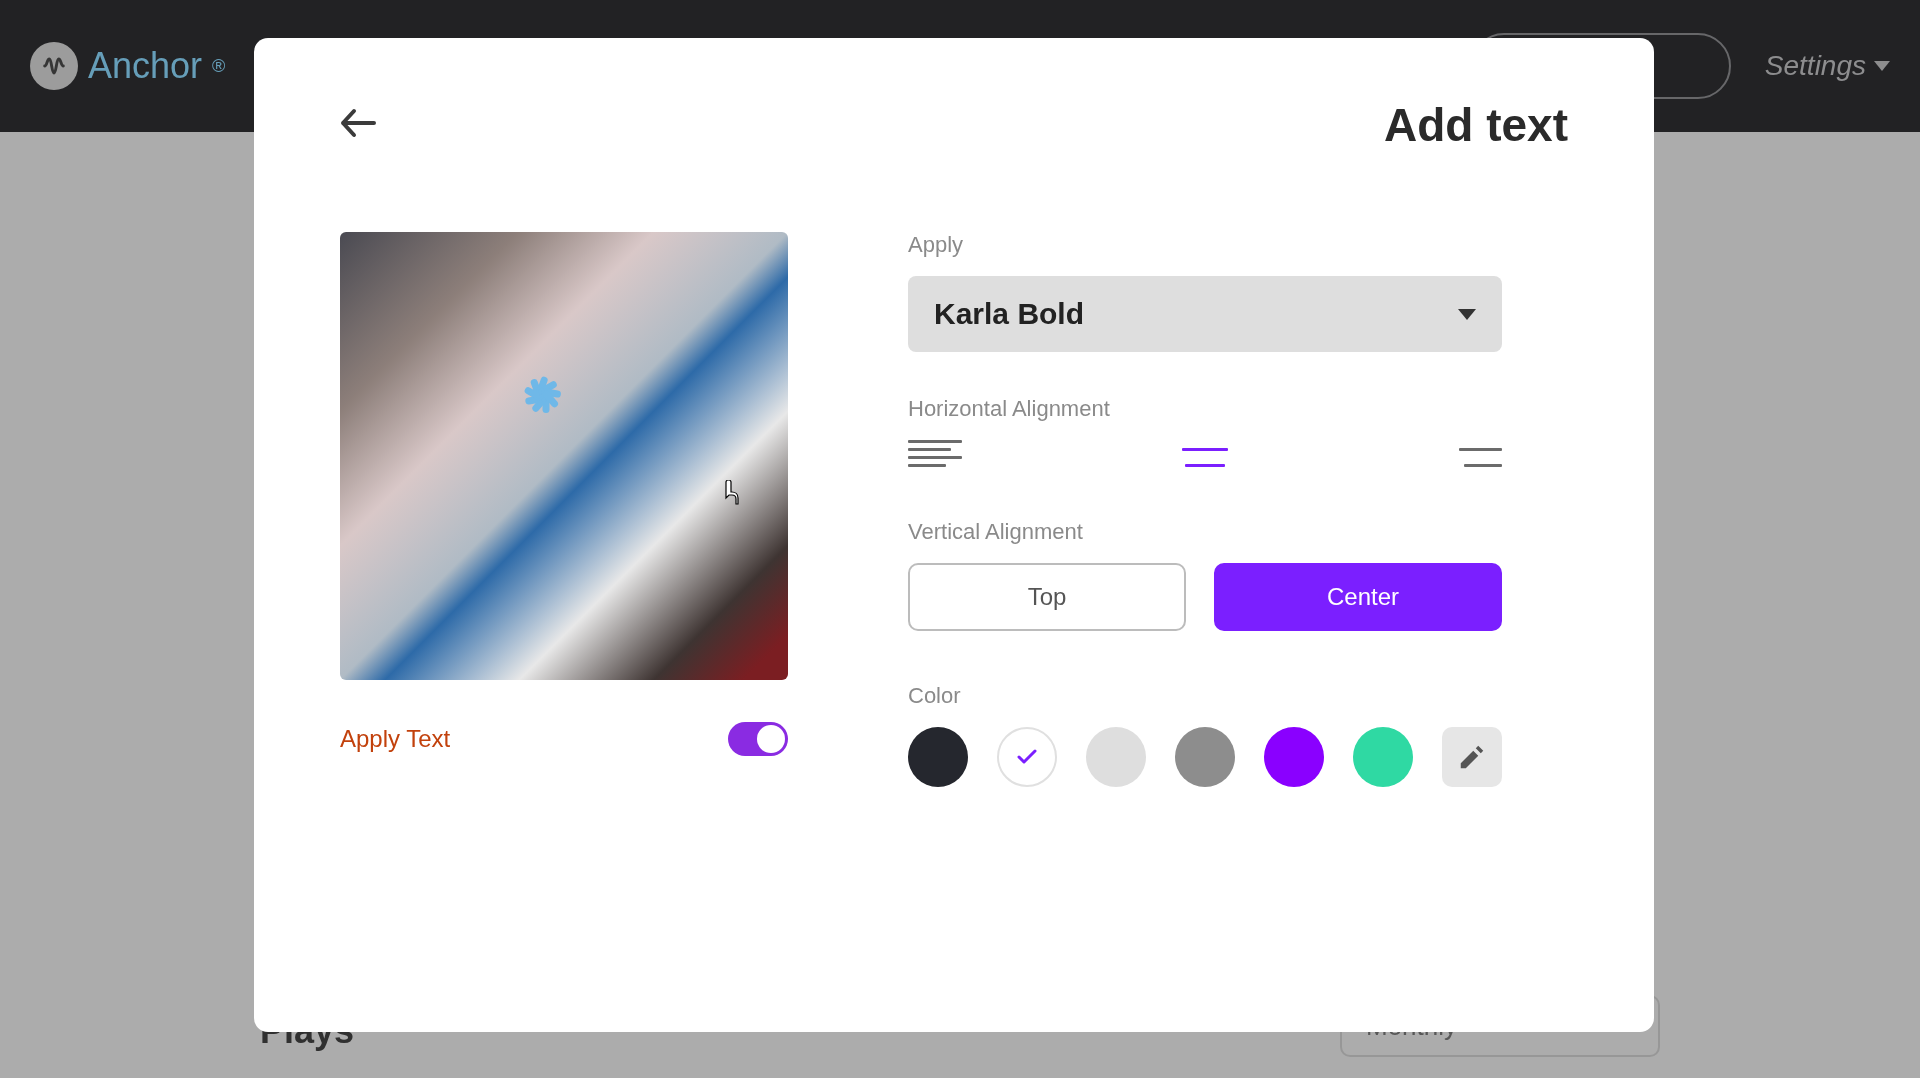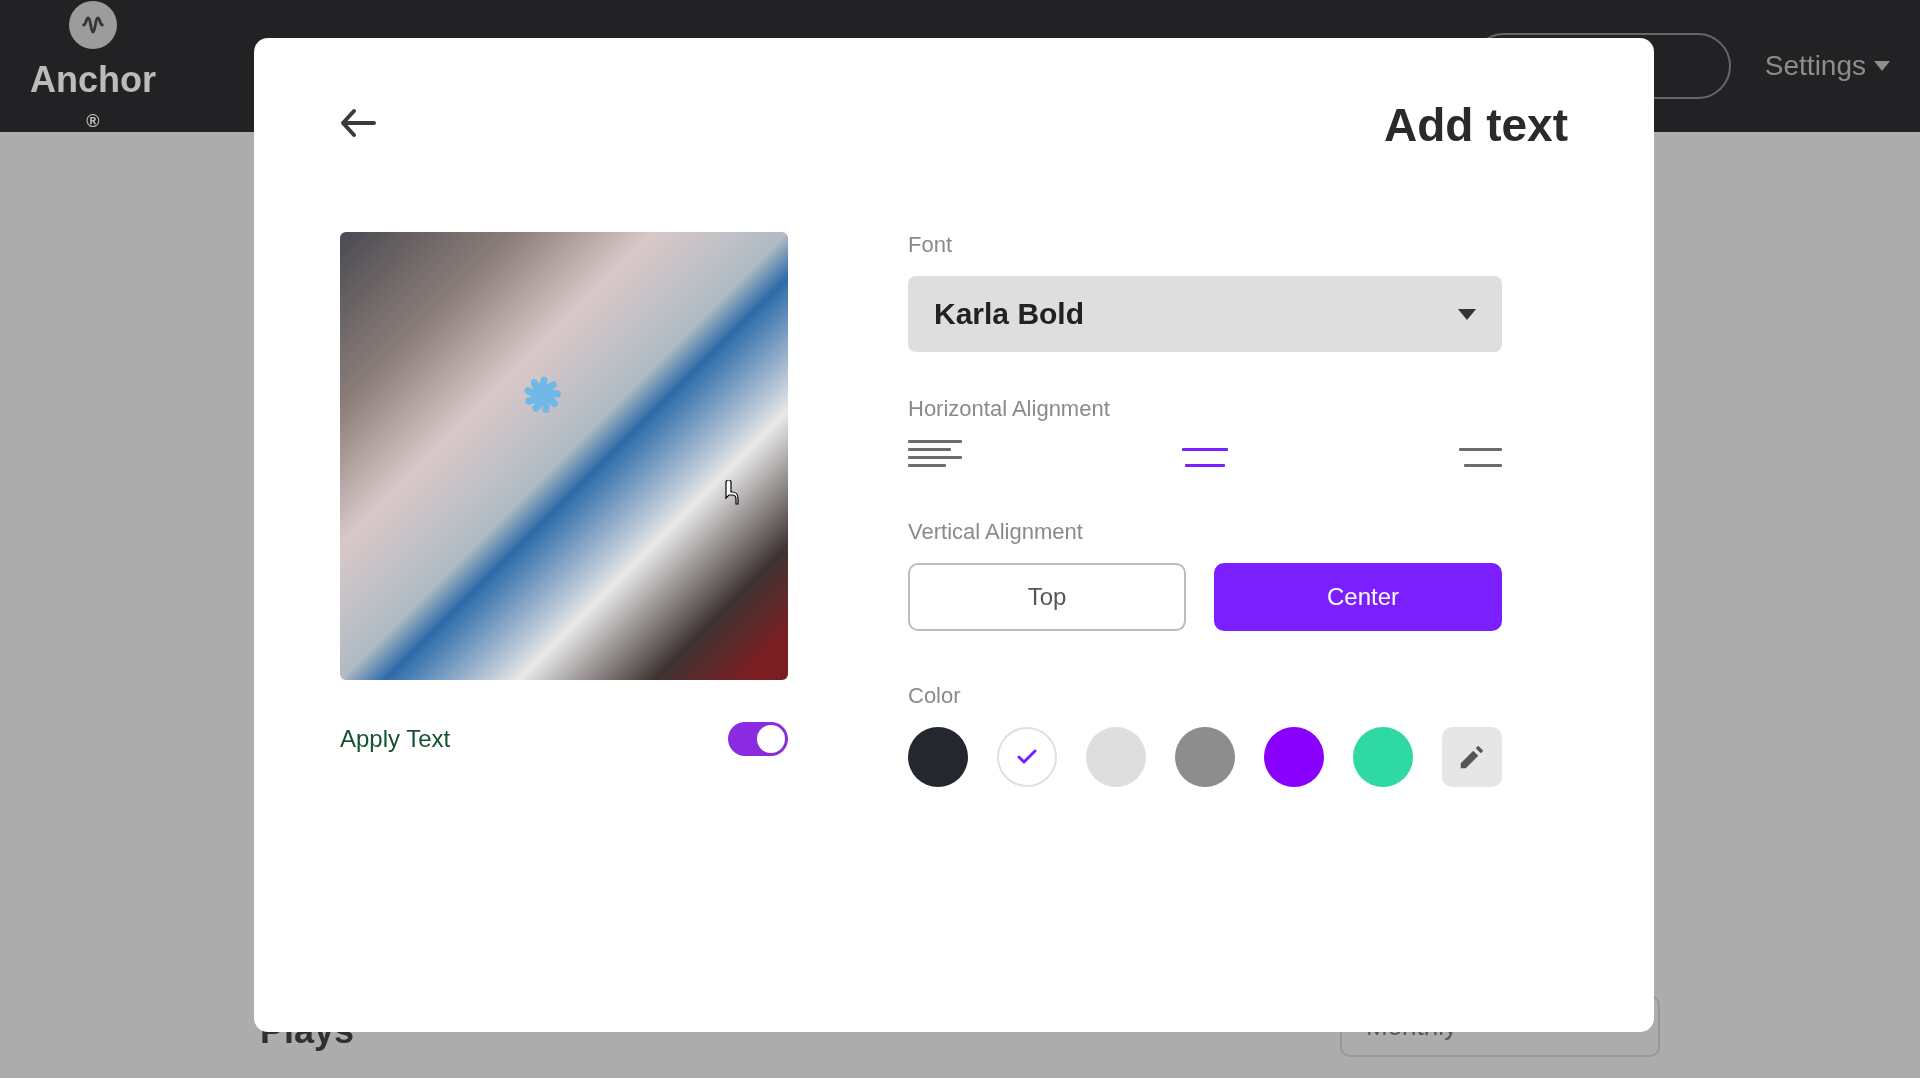--- a/index.html
+++ b/index.html
@@ -23,36 +23,36 @@
       background: #141518;
       display: flex;
       align-items: center;
       justify-content: space-between;
       padding: 0 30px;
     }
     .logo {
       display: flex;
       align-items: center;
       gap: 10px;
-      color: #ffffff;
+      color: #7dd3fc;
       font-size: 36px;
-      font-weight: 700;
-      flex-direction: column;
+      font-weight: 400;
     }
     .logo-icon {
       width: 48px; height: 48px;
       border-radius: 50%;
       background: #d0d0d0;
       display: flex;
       align-items: center;
       justify-content: center;
     }
     .top-right {
       display: flex;
       gap: 34px;
+      font-style: italic;
     }
     .top-pill {
       width: 260px;
       height: 66px;
       border: 2px solid #7e7e82;
       border-radius: 34px;
     }
     .settings {
       color: #b8b8bb;
       font-size: 28px;
@@ -153,21 +153,21 @@
       transform-origin: 0 -14px;
     }
     .apply-row {
       display: flex;
       justify-content: space-between;
       align-items: center;
       margin-top: 42px;
     }
     .apply-label {
       font-size: 24px;
-      color: #14532d;
+      color: #c2410c;
     }
     .toggle {
       width: 60px; height: 34px;
       border-radius: 18px;
       background: #8a2be2;
       position: relative;
       cursor: pointer;
     }
     .toggle-knob {
       position: absolute;
@@ -363,21 +363,21 @@
       </div>
       <div class="apply-row">
         <span class="apply-label">Apply Text</span>
         <div class="toggle">
           <div class="toggle-knob"></div>
         </div>
       </div>
     </div>
 
     <div class="right-col">
-      <div class="section-label">Font</div>
+      <div class="section-label">Apply</div>
       <div class="font-select">
         <span>Karla Bold</span>
         <span class="font-caret"></span>
       </div>
 
       <div class="section-label">Horizontal Alignment</div>
       <div class="halign-row">
         <div class="align-icon al-left">
             <div></div>
             <div></div>

